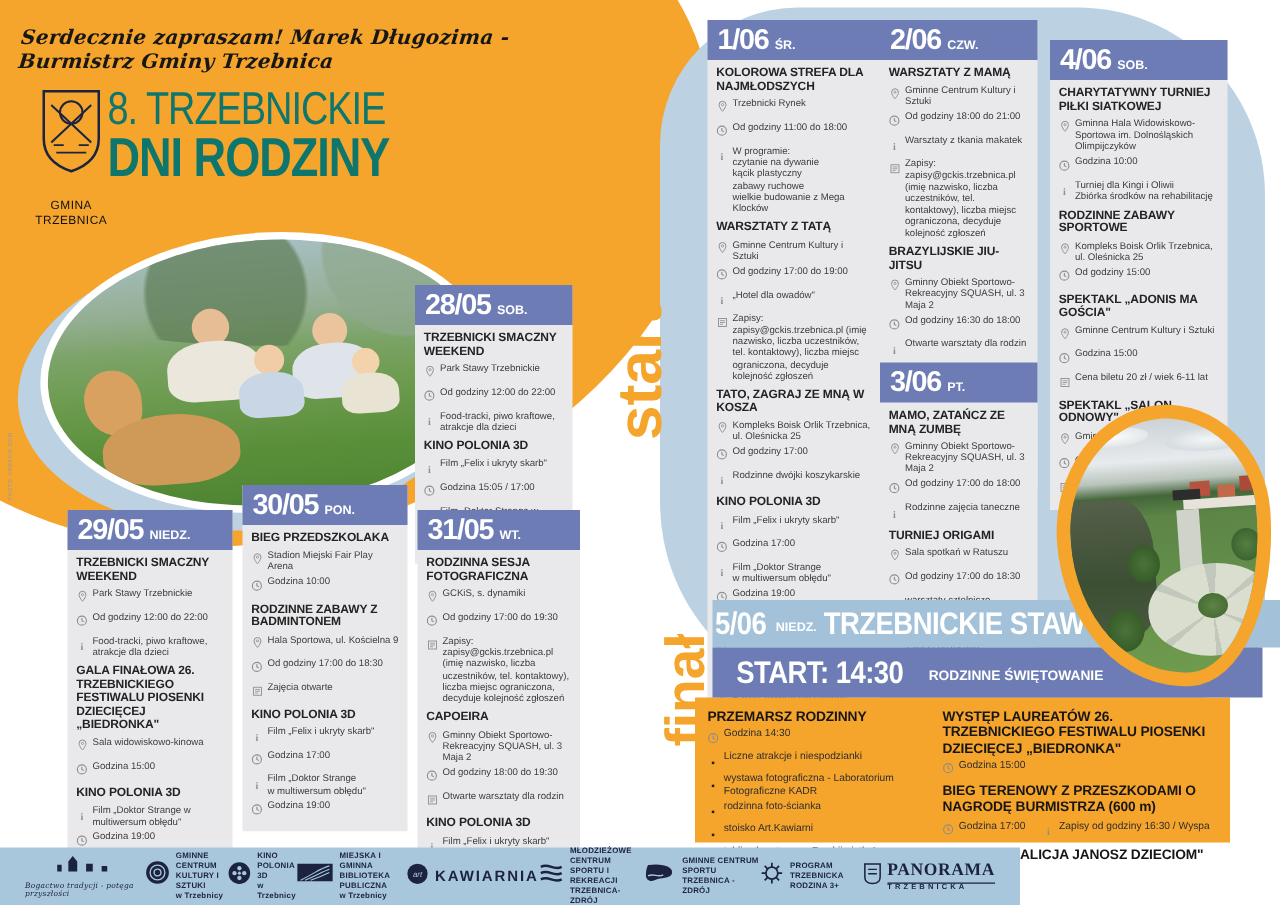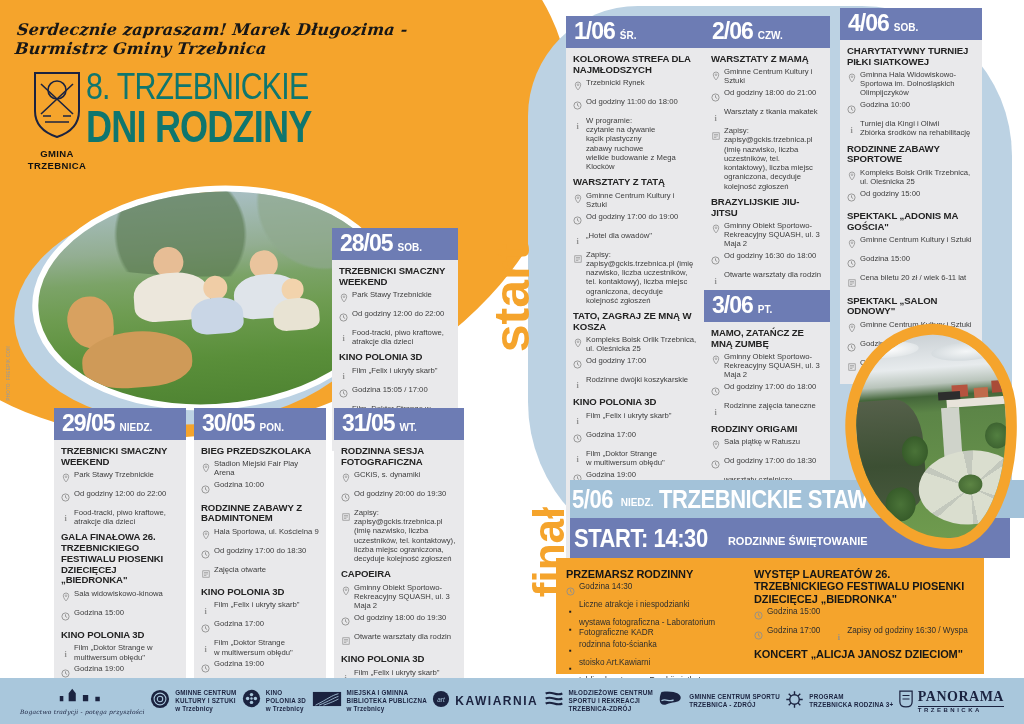--- a/index.html
+++ b/index.html
@@ -14,21 +14,21 @@
     background:var(--lightblue); border-radius:110px 150px 70px 160px; z-index:0; }
 
   
   .invitation { position:absolute; left:16px; top:20px; width:480px; z-index:2;
     font-family:"DejaVu Serif", serif; font-style:italic; font-weight:bold;
     font-size:16px; color:#171717; transform:skewX(-6deg); letter-spacing:.2px; }
 
   
   .crest { position:absolute; left:22px; top:70px; width:70px; z-index:2; text-align:center; }
   .crest svg { display:block; margin:0 auto; }
-  .crest-name { font-size:9.5px; font-weight:bold; color:#111; line-height:1.25; letter-spacing:.4px; margin-top:8px; }
+  .crest-name { font-size:9.5px; font-weight:normal; color:#111; line-height:1.25; letter-spacing:.4px; margin-top:19px; }
   .main-title { position:absolute; left:86px; top:68px; z-index:2; color:#0f766e; }
   .main-title .t1 { font-size:37px; font-weight:400; letter-spacing:-1px; line-height:1;
     transform:scaleX(.82); transform-origin:left; white-space:nowrap; }
   .main-title .t2 { font-size:44px; font-weight:800; letter-spacing:-1px; line-height:1.02;
     transform:scaleX(.82); transform-origin:left; white-space:nowrap; }
 
   
   .credit { position:absolute; left:-22px; top:368px; width:60px; font-size:4.5px; color:#9a9a9a;
     transform:rotate(-90deg); z-index:2; letter-spacing:.3px; }
 
@@ -60,40 +60,40 @@
   .item .txt { font-size:7.7px; line-height:1.2; color:#3c3c3c; white-space:pre-line; }
   .ic-i { font-size:8px; font-weight:bold; color:#8e8e8e; font-family:"Liberation Serif",serif; }
   .ic-b { font-size:8px; color:#1c1c1c; }
   .ua-flag { display:inline-block; width:9px; height:6px; vertical-align:middle;
     background:linear-gradient(#0057B7 50%,#FFD500 50%); border-radius:1px; }
 
   
   .bar1 { position:absolute; left:570px; top:480px; width:500px; height:38px; background:var(--midblue);
     color:#fff; display:flex; align-items:center; padding:0 2px; z-index:4; }
   .bar2 { position:absolute; left:570px; top:518px; width:440px; height:40px; background:var(--slateblue);
-    color:#fff; display:flex; align-items:center; padding:0 4px; z-index:4; }
+    color:#fff; display:flex; align-items:center; padding:0 19px; z-index:4; }
   .bar-big { font-size:25px; font-weight:800; letter-spacing:-.5px; transform:scaleX(.88); transform-origin:left; white-space:nowrap; }
   .bar-small { font-size:10px; font-weight:bold; margin:6px 6px 0 2px; white-space:nowrap; }
   .final-panel { position:absolute; left:556px; top:558px; width:428px; height:116px;
     background:var(--orange); z-index:3; display:flex; gap:0; padding:6px 10px; }
   .final-col .event-title { font-size:11px; color:#161616; margin:4px 0 2px; }
   .final-col .item .txt { font-size:8.2px; color:#2e2e2e; }
   .final-col .item { margin:1.5px 0; }
   .fc-left { flex:0 0 188px; }
   .fc-right { flex:1; }
   .items.row { display:flex; flex-wrap:wrap; gap:2px 14px; }
 
   
   .aerial { position:absolute; left:846px; top:324px; width:172px; height:226px; z-index:6;
     border:11px solid var(--orange); border-radius:52% 48% 42% 58% / 46% 40% 60% 54%;
     overflow:hidden; background:linear-gradient(180deg,#ccd2d6 0%,#e7ebed 16%,#b9c4bb 24%,#44663a 30%,#5c8547 38%,#6f9b4e 100%); transform:rotate(-4deg); }
   .ap { position:absolute; }
 
   
-  .footer { position:absolute; left:0; top:678px; width:1024px; height:46px; background:var(--footerblue);
+  .footer { position:absolute; left:0; top:678px; width:816px; height:46px; background:var(--footerblue);
     z-index:10; display:flex; align-items:center; justify-content:space-between; padding:0 20px; }
   .logo { display:flex; align-items:center; gap:5px; color:var(--navy); }
   .logo-text { display:flex; flex-direction:column; font-size:6.3px; font-weight:bold;
     line-height:1.25; letter-spacing:.2px; }
   .logo.stacked { flex-direction:column; gap:1px; }
   .logo.stacked .logo-text { align-items:center; }
   .logo .tagline { font-family:"DejaVu Serif",serif; font-style:italic; font-weight:normal;
     font-size:6px; letter-spacing:.2px; }
   .logo.kawiarnia .logo-text { font-size:12px; letter-spacing:1.5px; font-weight:bold; }
   .logo.panorama .l-big { font-family:"Liberation Serif",serif; font-size:14px; font-weight:bold; letter-spacing:.5px; }
@@ -266,21 +266,21 @@
                   <circle cx="5" cy="5" r="4" fill="none" stroke="#8e8e8e" stroke-width="1"></circle>
                   <path d="M5 2.6V5l1.8 1.1" fill="none" stroke="#8e8e8e" stroke-width="1"></path>
                 </svg></span>
          <span class="txt">Godzina 19:00</span>
        </div>
           </div>
         </div>
       </div>
   </div>
 
-  <div class="card" style="left:194px;top:408px;width:132px">
+  <div class="card" style="left:194px;top:388px;width:132px">
     <div class="dhead">
       <span class="dnum">30/05</span>
       <span class="dday">PON.</span>
     </div>
     <div class="events">
         <div class="event">
       <div class="event-title">BIEG PRZEDSZKOLAKA</div>
       <div class="items">
             <div class="item">
          <span class="icon"><svg viewBox="0 0 10 12" width="8" height="10">
@@ -368,21 +368,21 @@
                   <path d="M5 1a3.4 3.4 0 0 0-3.4 3.4C1.6 7.2 5 11 5 11s3.4-3.8 3.4-6.6A3.4 3.4 0 0 0 5 1z" fill="none" stroke="#8e8e8e" stroke-width="1"></path>
                   <circle cx="5" cy="4.4" r="1.1" fill="none" stroke="#8e8e8e" stroke-width=".8"></circle>
                 </svg></span>
          <span class="txt">GCKiS, s. dynamiki</span>
        </div>
             <div class="item">
          <span class="icon"><svg viewBox="0 0 10 10" width="9" height="9">
                   <circle cx="5" cy="5" r="4" fill="none" stroke="#8e8e8e" stroke-width="1"></circle>
                   <path d="M5 2.6V5l1.8 1.1" fill="none" stroke="#8e8e8e" stroke-width="1"></path>
                 </svg></span>
-         <span class="txt">Od godziny 20:00 do 19:30</span>
+         <span class="txt">Od godziny 17:00 do 19:30</span>
        </div>
             <div class="item">
          <span class="icon"><svg viewBox="0 0 10 10" width="8" height="8">
                   <rect x="1" y="1" width="8" height="8" fill="none" stroke="#8e8e8e" stroke-width=".9"></rect>
                   <path d="M2.5 3.2h5M2.5 5h5M2.5 6.8h3" stroke="#8e8e8e" stroke-width=".8" fill="none"></path>
                 </svg></span>
          <span class="txt">Zapisy: zapisy@gckis.trzebnica.pl (imię nazwisko, liczba uczestników, tel. kontaktowy), liczba miejsc ograniczona, decyduje kolejność zgłoszeń</span>
        </div>
           </div>
         </div>
@@ -693,28 +693,28 @@
                 </svg></span>
          <span class="txt">Od godziny 17:00 do 18:00</span>
        </div>
             <div class="item">
          <span class="icon"><span class="ic-i">i</span></span>
          <span class="txt">Rodzinne zajęcia taneczne</span>
        </div>
           </div>
         </div>
         <div class="event">
-      <div class="event-title">RODZINY ORIGAMI</div>
-      <div class="items">
-            <div class="item">
-         <span class="icon"><svg viewBox="0 0 10 12" width="8" height="10">
-                  <path d="M5 1a3.4 3.4 0 0 0-3.4 3.4C1.6 7.2 5 11 5 11s3.4-3.8 3.4-6.6A3.4 3.4 0 0 0 5 1z" fill="none" stroke="#8e8e8e" stroke-width="1"></path>
-                  <circle cx="5" cy="4.4" r="1.1" fill="none" stroke="#8e8e8e" stroke-width=".8"></circle>
-                </svg></span>
-         <span class="txt">Sala piątkę w Ratuszu</span>
+      <div class="event-title">TURNIEJ ORIGAMI</div>
+      <div class="items">
+            <div class="item">
+         <span class="icon"><svg viewBox="0 0 10 12" width="8" height="10">
+                  <path d="M5 1a3.4 3.4 0 0 0-3.4 3.4C1.6 7.2 5 11 5 11s3.4-3.8 3.4-6.6A3.4 3.4 0 0 0 5 1z" fill="none" stroke="#8e8e8e" stroke-width="1"></path>
+                  <circle cx="5" cy="4.4" r="1.1" fill="none" stroke="#8e8e8e" stroke-width=".8"></circle>
+                </svg></span>
+         <span class="txt">Sala spotkań w Ratuszu</span>
        </div>
             <div class="item">
          <span class="icon"><svg viewBox="0 0 10 10" width="9" height="9">
                   <circle cx="5" cy="5" r="4" fill="none" stroke="#8e8e8e" stroke-width="1"></circle>
                   <path d="M5 2.6V5l1.8 1.1" fill="none" stroke="#8e8e8e" stroke-width="1"></path>
                 </svg></span>
          <span class="txt">Od godziny 17:00 do 18:30</span>
        </div>
             <div class="item">
          <span class="icon"><span class="ic-i">i</span></span>
@@ -725,21 +725,21 @@
                   <rect x="1" y="1" width="8" height="8" fill="none" stroke="#8e8e8e" stroke-width=".9"></rect>
                   <path d="M2.5 3.2h5M2.5 5h5M2.5 6.8h3" stroke="#8e8e8e" stroke-width=".8" fill="none"></path>
                 </svg></span>
          <span class="txt">zapisy: 669 767 871<br>zajęcia bezpłatne</span>
        </div>
           </div>
         </div>
       </div>
   </div>
 
-  <div class="card" style="left:840px;top:8px;width:142px">
+  <div class="card" style="left:840px;top:32px;width:142px">
     <div class="dhead">
       <span class="dnum">4/06</span>
       <span class="dday">SOB.</span>
     </div>
     <div class="events">
         <div class="event">
       <div class="event-title">CHARYTATYWNY TURNIEJ PIŁKI SIATKOWEJ</div>
       <div class="items">
             <div class="item">
          <span class="icon"><svg viewBox="0 0 10 12" width="8" height="10">
@@ -895,20 +895,21 @@
             <div class="item">
          <span class="icon"><svg viewBox="0 0 10 10" width="9" height="9">
                   <circle cx="5" cy="5" r="4" fill="none" stroke="#8e8e8e" stroke-width="1"></circle>
                   <path d="M5 2.6V5l1.8 1.1" fill="none" stroke="#8e8e8e" stroke-width="1"></path>
                 </svg></span>
          <span class="txt">Godzina 15:00</span>
        </div>
           </div>
         </div>
         <div class="event">
+      <div class="event-title">BIEG TERENOWY Z PRZESZKODAMI O NAGRODĘ BURMISTRZA (600 m)</div>
       <div class="items row">
             <div class="item">
          <span class="icon"><svg viewBox="0 0 10 10" width="9" height="9">
                   <circle cx="5" cy="5" r="4" fill="none" stroke="#8e8e8e" stroke-width="1"></circle>
                   <path d="M5 2.6V5l1.8 1.1" fill="none" stroke="#8e8e8e" stroke-width="1"></path>
                 </svg></span>
          <span class="txt">Godzina 17:00</span>
        </div>
             <div class="item">
          <span class="icon"><span class="ic-i">i</span></span>

